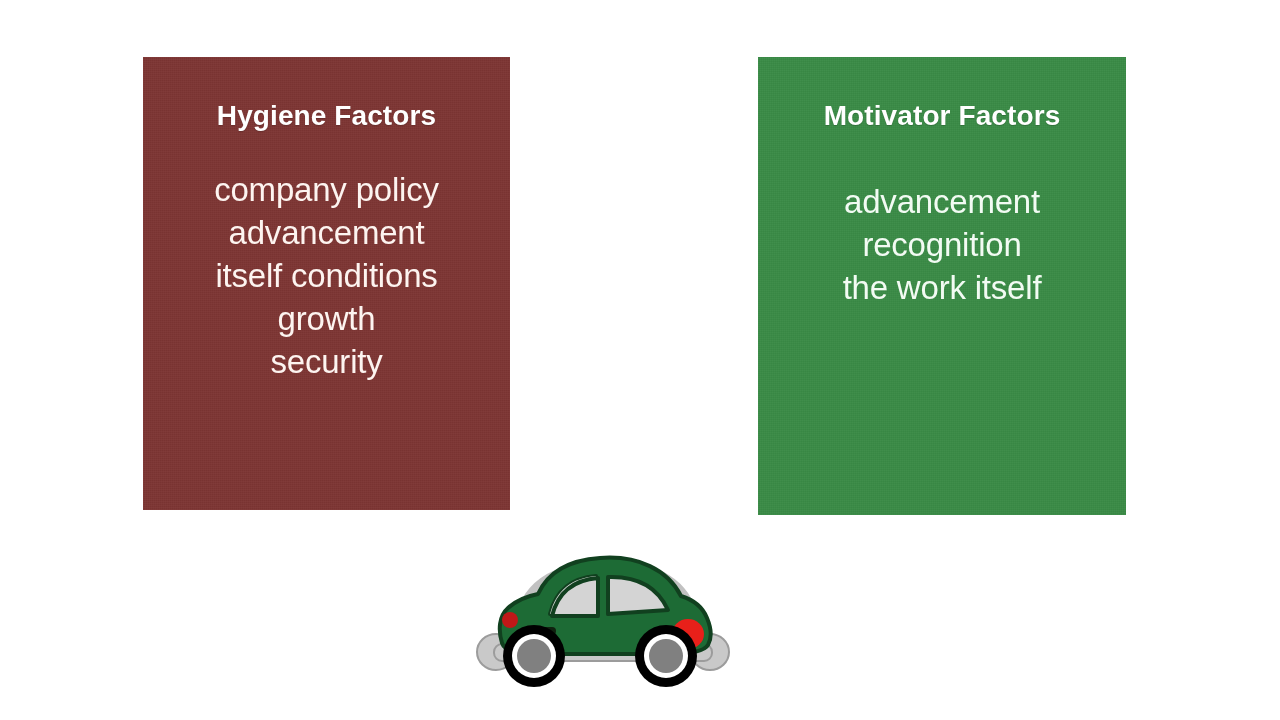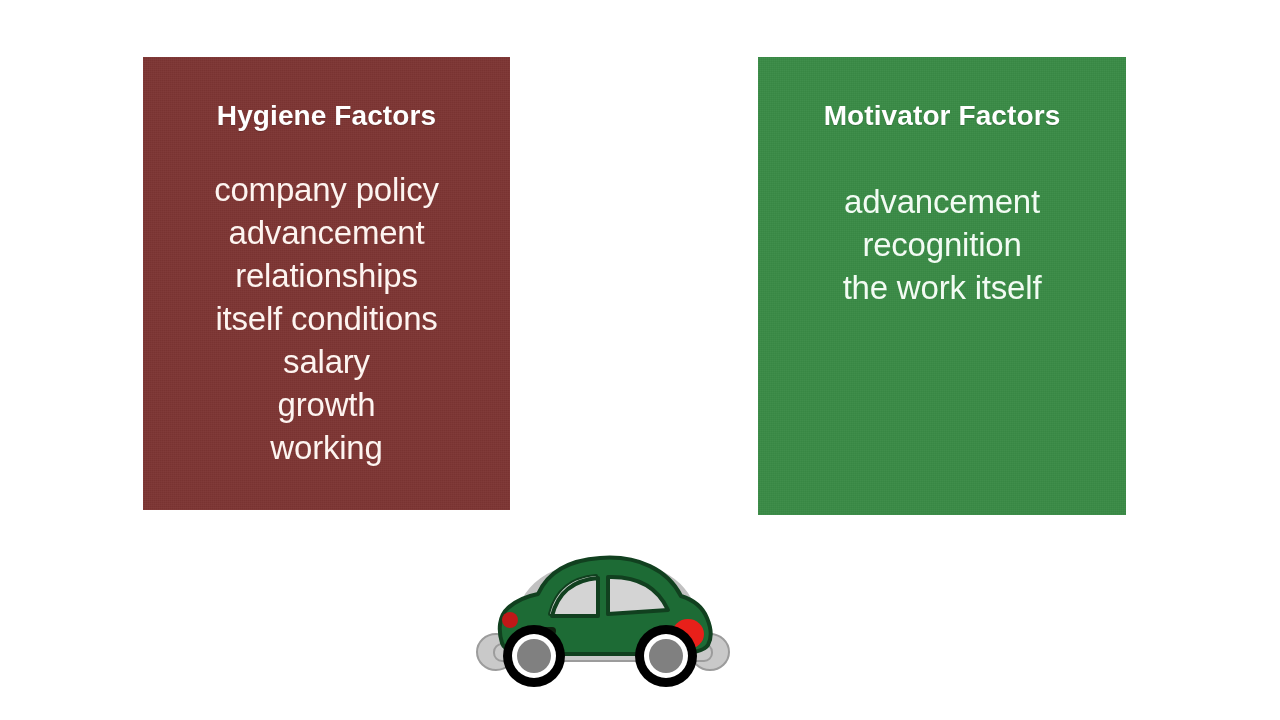--- a/index.html
+++ b/index.html
@@ -112,25 +112,23 @@
 <body>
 
 <div id="slide">
 
   <section class="panel" id="panel-hygiene">
     <div class="panel-texture"></div>
     <h2 class="panel-title">Hygiene Factors</h2>
     <ul class="panel-list">
       <li>company policy</li>
       <li>advancement</li>
-      <li>relationships</li>
       <li>itself conditions</li>
-      <li>salary</li>
       <li>growth</li>
-      <li>working</li>
+      <li>security</li>
     </ul>
   </section>
 
   <section class="panel" id="panel-motivator">
     <div class="panel-texture"></div>
     <h2 class="panel-title">Motivator Factors</h2>
     <ul class="panel-list">
       <li>advancement</li>
       <li>recognition</li>
       <li>the work itself</li>

